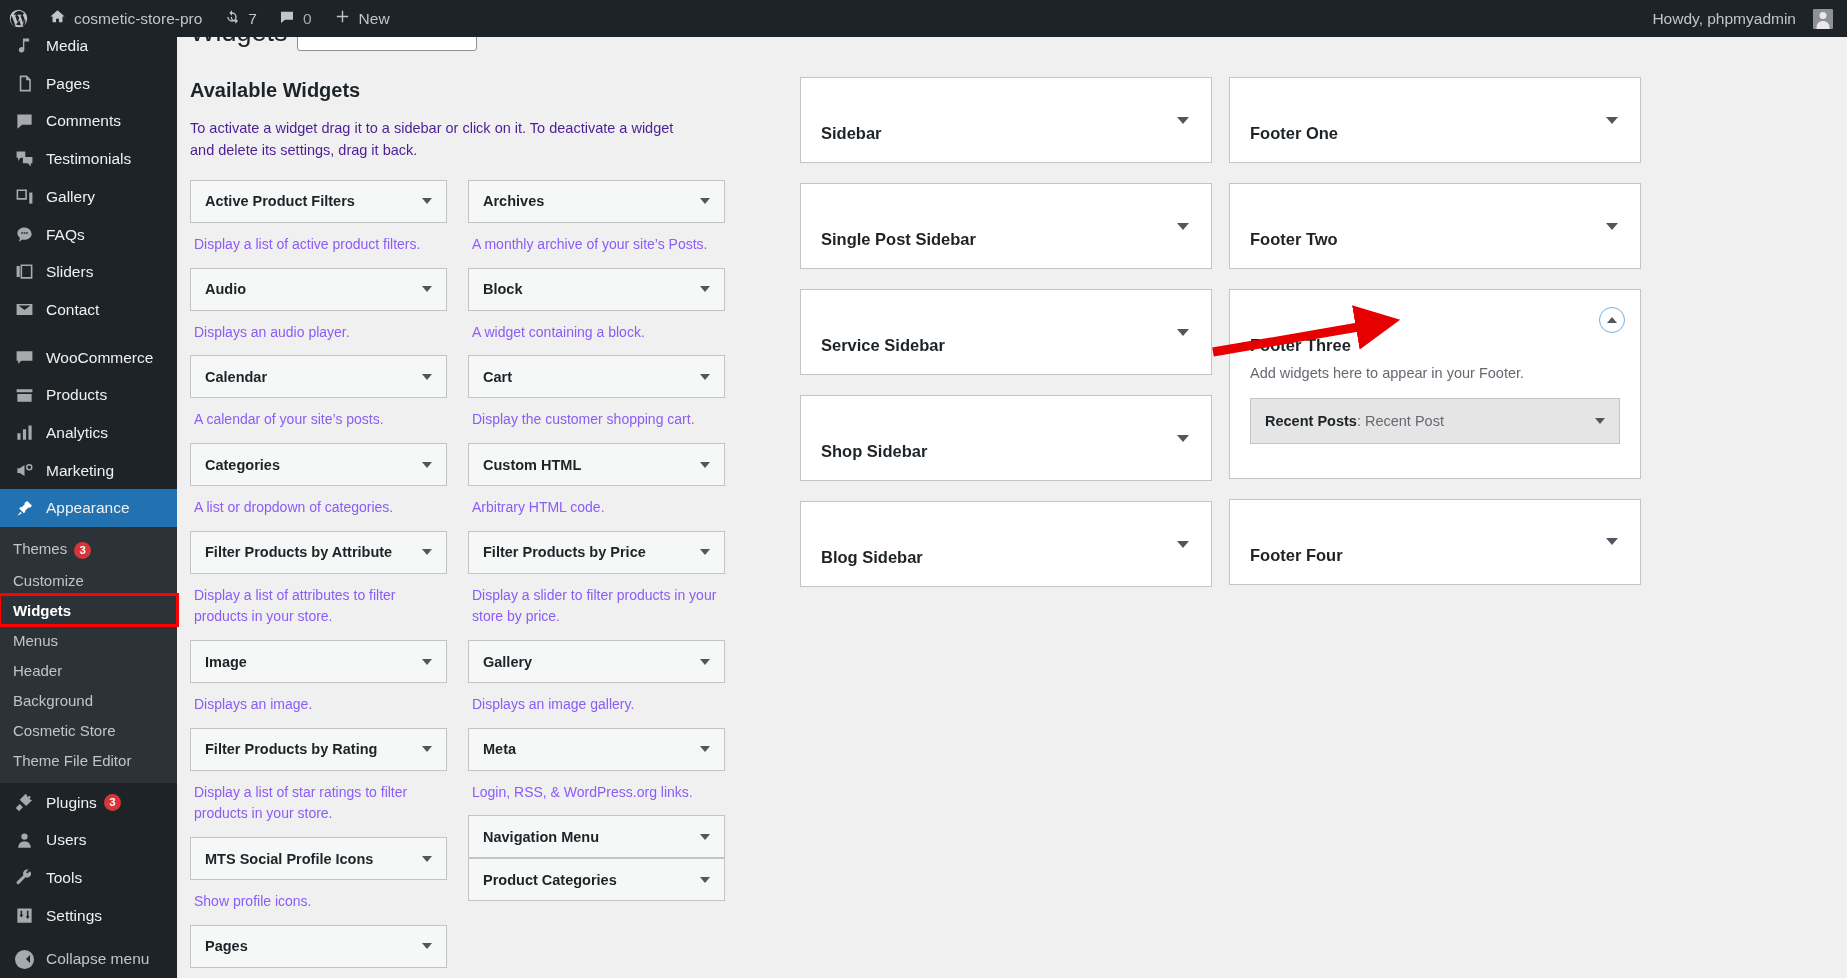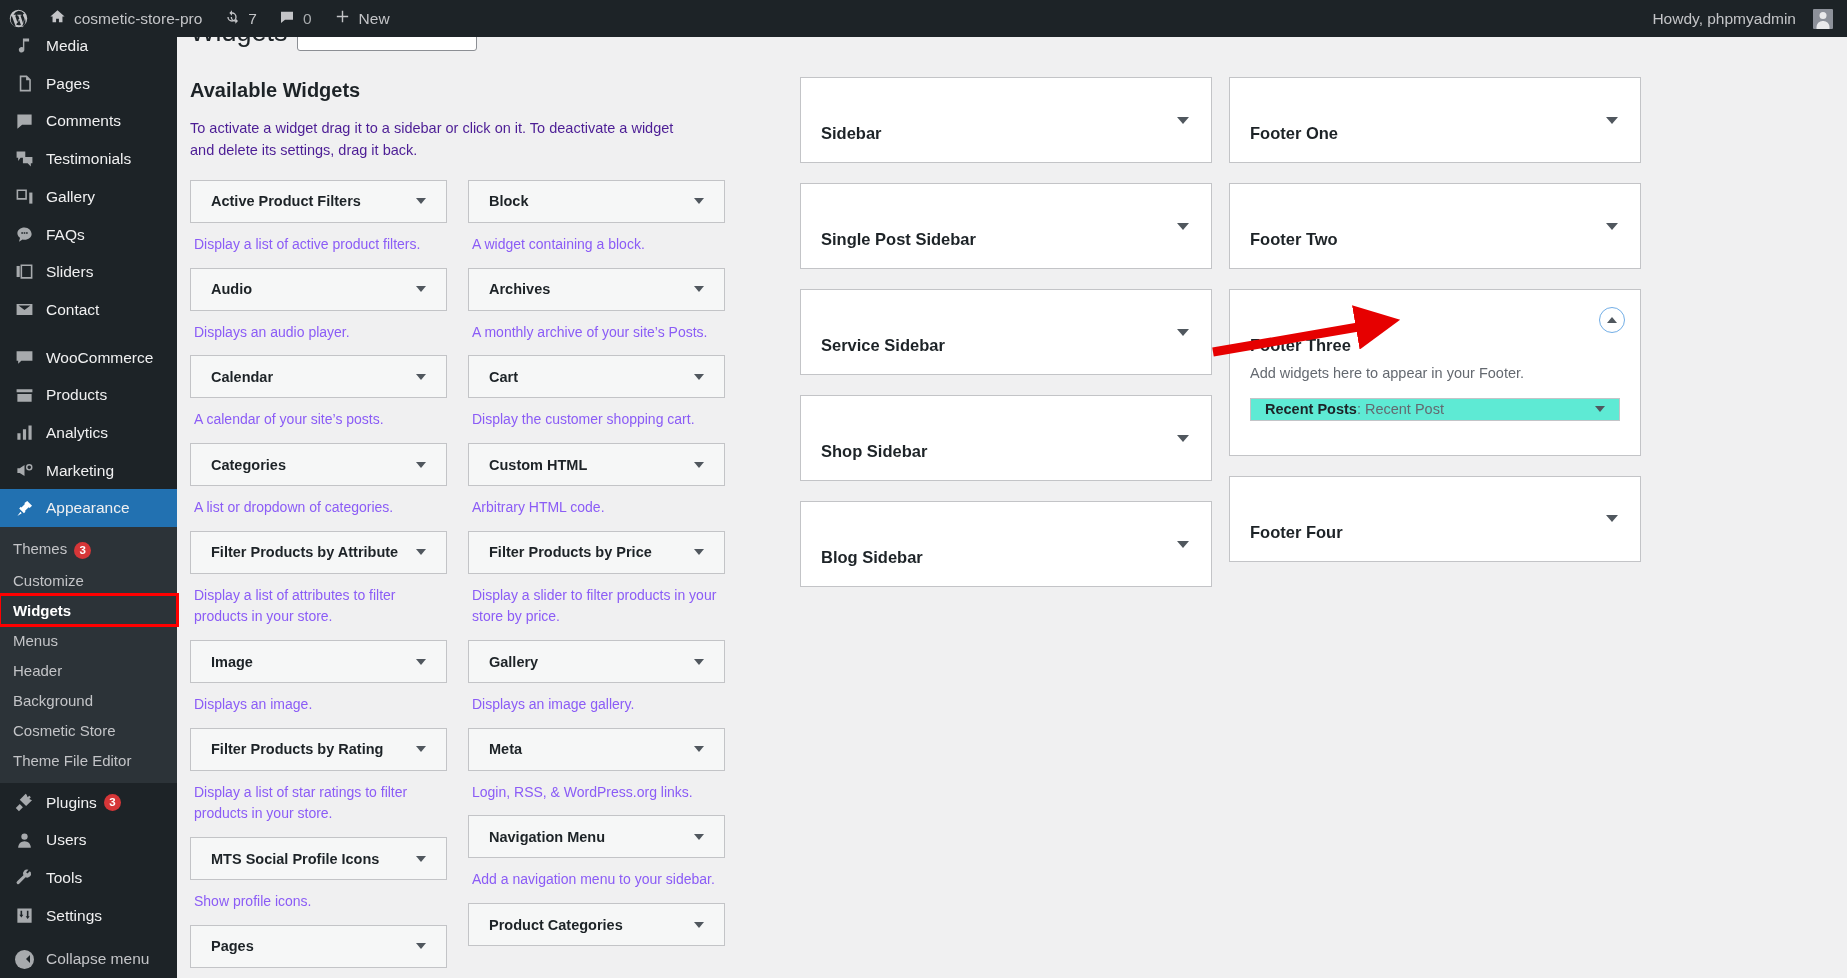--- a/index.html
+++ b/index.html
@@ -139,21 +139,21 @@
   #avail .intro {
     font-size: 14.5px; color: #4c1d95; line-height: 1.55;
     max-width: 500px; margin-bottom: 18px;
   }
   .wgrid { display: flex; gap: 21px; }
   .wcol { width: 257px; }
   .wbox { margin-bottom: 0; }
   .wtop {
     background: #f6f7f7; border: 1px solid #c3c4c7;
     height: 43px; display: flex; align-items: center;
-    padding: 0 20px; cursor: pointer;
+    padding: 0 14px; cursor: pointer;
   }
   .wtitle {
     font-size: 14.5px; font-weight: 700; color: #1d2327;
     flex: 1; white-space: nowrap; overflow: hidden;
   }
   .caret {
     width: 0; height: 0; flex: none;
     border-left: 5.5px solid transparent;
     border-right: 5.5px solid transparent;
     border-top: 6px solid #50575e;
@@ -193,22 +193,22 @@
   }
   .sbtoggle::after {
     content: ""; width: 0; height: 0;
     border-left: 5px solid transparent;
     border-right: 5px solid transparent;
     border-bottom: 6px solid #50575e;
   }
   .sbbody { padding: 0 20px 34px; }
   .sbhint { font-size: 14.5px; color: #646970; line-height: 1.5; margin-bottom: 13px; }
   .inwidget {
-    background: #5eead4; border: 1px solid #c3c4c7;
-    height: 23px; display: flex; align-items: center;
+    background: #e5e5e5; border: 1px solid #c3c4c7;
+    height: 46px; display: flex; align-items: center;
     padding: 0 14px; cursor: pointer;
   }
   .inw-label { flex: 1; font-size: 14.5px; color: #646970; }
   .inw-label b { color: #1d2327; font-weight: 700; }
 
   
   #arrow { position: absolute; left: 0; top: 0; width: 1847px; height: 978px; pointer-events: none; z-index: 60; }
 </style>
 </head>
 <body>
@@ -537,34 +537,34 @@
               <div class="wtop">
                 <span class="wtitle">Pages</span>
                 <span class="caret"></span>
               </div>
             </div>
           </div>
 
           <div class="wcol">
             <div class="wbox">
               <div class="wtop">
+                <span class="wtitle">Archives</span>
+                <span class="caret"></span>
+              </div>
+              <div class="wdesc">A monthly archive of your site’s Posts.</div>
+            </div>
+            <div class="wbox">
+              <div class="wtop">
                 <span class="wtitle">Block</span>
                 <span class="caret"></span>
               </div>
               <div class="wdesc">A widget containing a block.</div>
             </div>
             <div class="wbox">
               <div class="wtop">
-                <span class="wtitle">Archives</span>
-                <span class="caret"></span>
-              </div>
-              <div class="wdesc">A monthly archive of your site’s Posts.</div>
-            </div>
-            <div class="wbox">
-              <div class="wtop">
                 <span class="wtitle">Cart</span>
                 <span class="caret"></span>
               </div>
               <div class="wdesc">Display the customer shopping cart.</div>
             </div>
             <div class="wbox">
               <div class="wtop">
                 <span class="wtitle">Custom HTML</span>
                 <span class="caret"></span>
               </div>
@@ -589,21 +589,20 @@
                 <span class="wtitle">Meta</span>
                 <span class="caret"></span>
               </div>
               <div class="wdesc">Login, RSS, &amp; WordPress.org links.</div>
             </div>
             <div class="wbox">
               <div class="wtop">
                 <span class="wtitle">Navigation Menu</span>
                 <span class="caret"></span>
               </div>
-              <div class="wdesc">Add a navigation menu to your sidebar.</div>
             </div>
             <div class="wbox">
               <div class="wtop">
                 <span class="wtitle">Product Categories</span>
                 <span class="caret"></span>
               </div>
             </div>
           </div>
         </div>
       </section>

